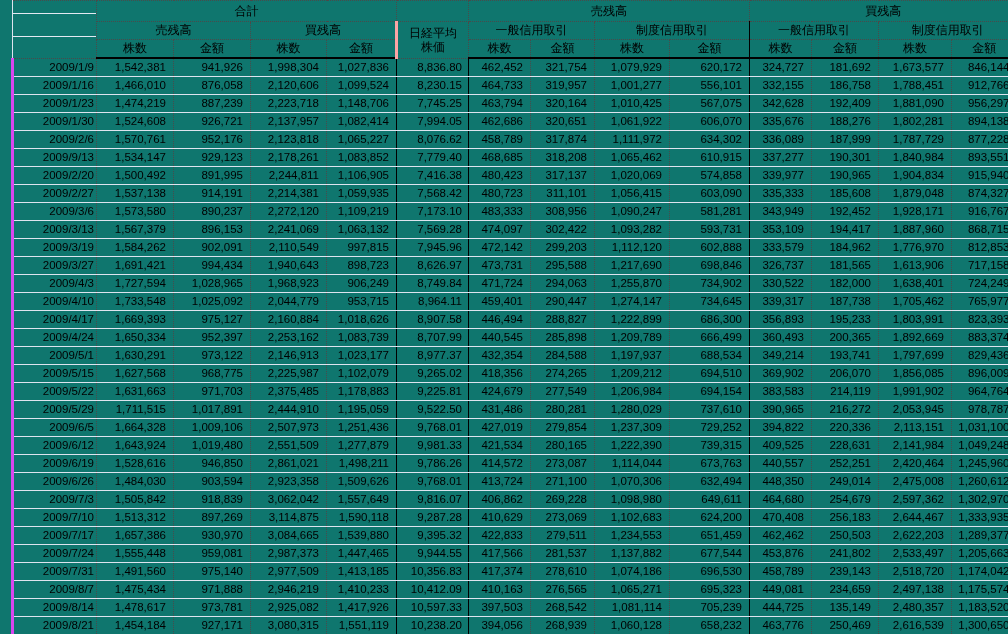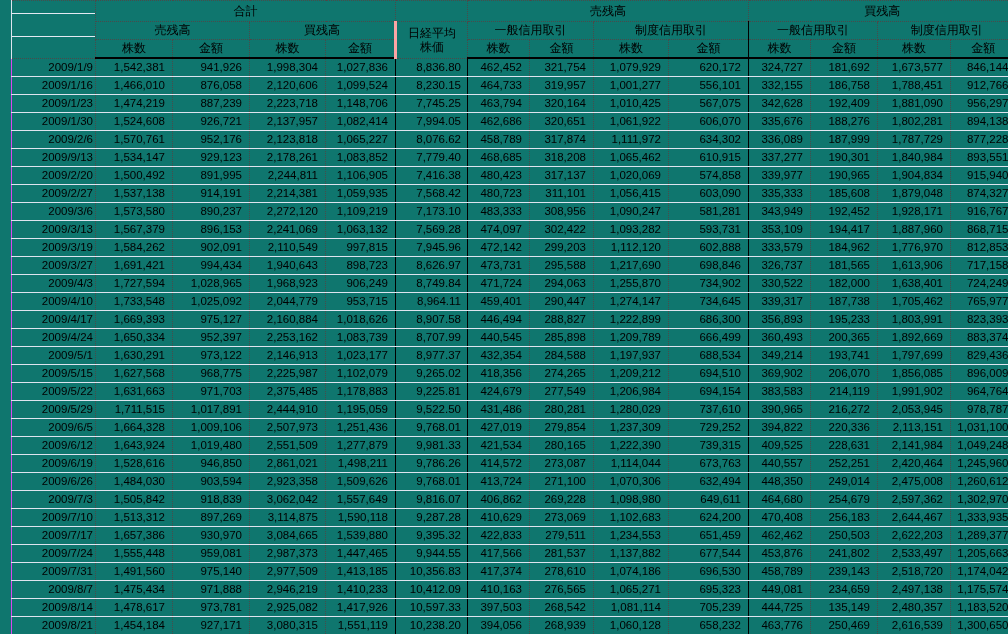--- a/index.html
+++ b/index.html
@@ -31,21 +31,21 @@
   th.nikkei-head{
     border-bottom:2px solid #000;border-left:3px solid #fca5a5;border-right:1px solid #000;
     font-size:12px;line-height:14px;
   }
 
   
   tbody td{
     font-size:11.5px;height:17px;line-height:17px;text-align:right;
     border-bottom:1px solid #dde4ef;border-right:1px dotted #4a4a4a;
   }
-  tbody td.c0{padding-right:2px;border-left:1px solid #d946ef;}
+  tbody td.c0{padding-right:2px;border-left:3px solid #d946ef;}
   tbody td.num{padding-right:7px;}
   tbody td.c4{border-right:1px solid #000;}
   tbody td.c5{border-right:1px solid #000;padding-right:6px;margin-left:24px;}
   tbody td.c9{border-right:1px solid #000;}
   tbody td.c13{border-right:none;margin-left:28px;}
 </style>
 </head>
 <body>
 
 <div class="sheet">

